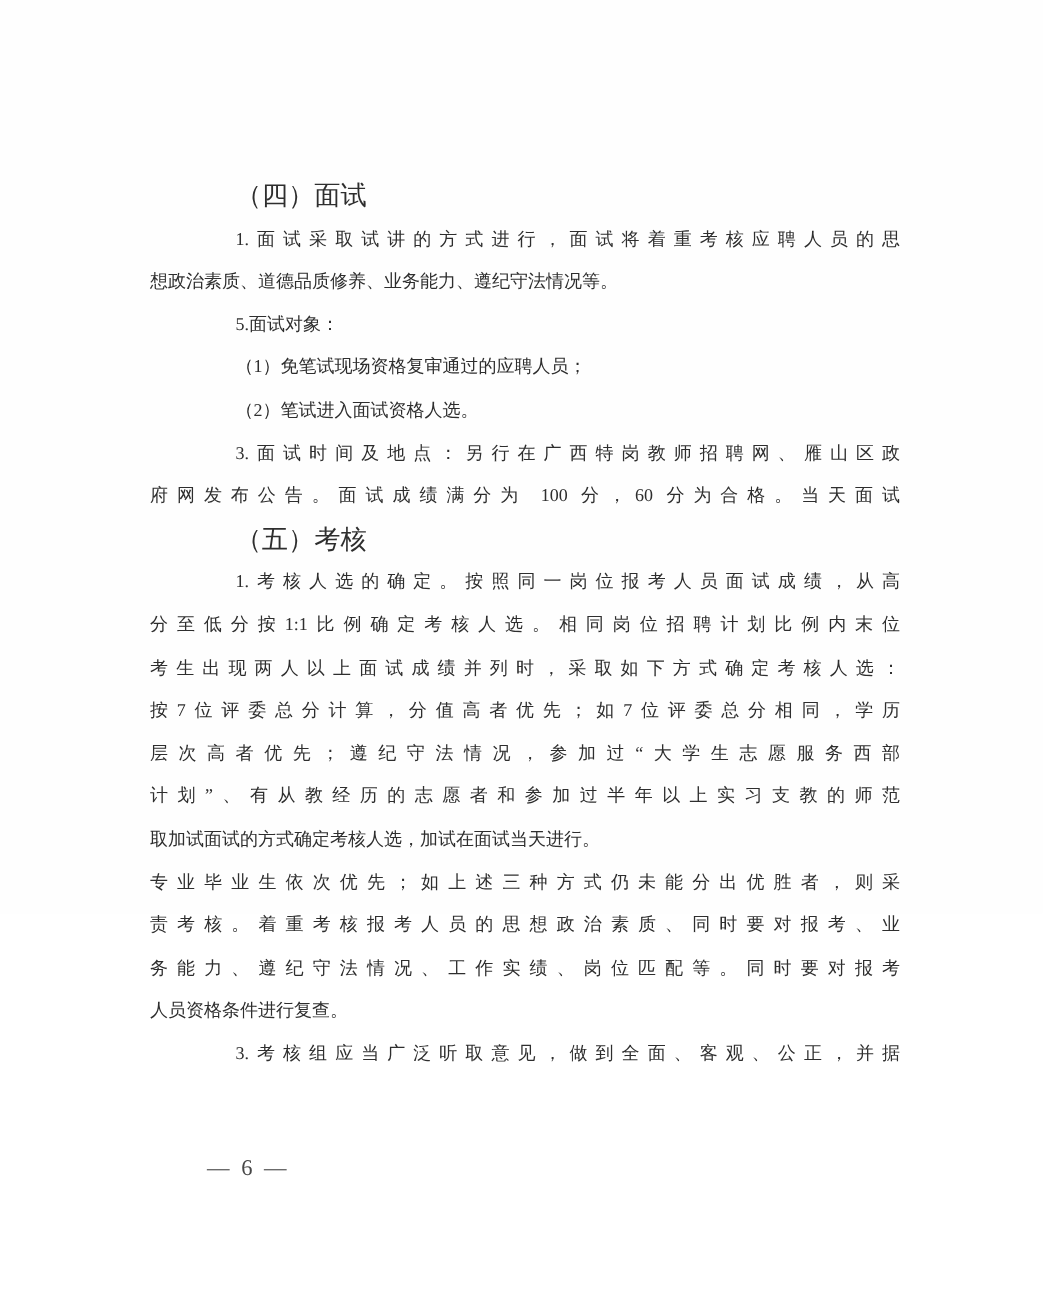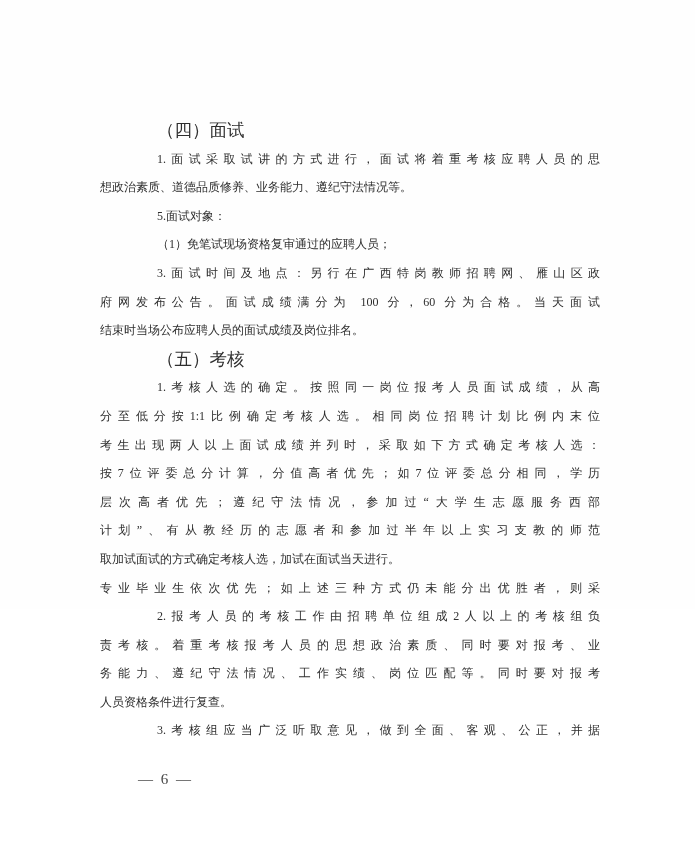--- a/index.html
+++ b/index.html
@@ -60,32 +60,31 @@
 </head>
 <body>
 
 <div class="page">
   <div class="text-block">
     <p class="ln ind head">（四）面试</p>
     <p class="ln ind just">1.面试采取试讲的方式进行，面试将着重考核应聘人员的思</p>
     <p class="ln">想政治素质、道德品质修养、业务能力、遵纪守法情况等。</p>
     <p class="ln ind">5.面试对象：</p>
     <p class="ln ind">（1）免笔试现场资格复审通过的应聘人员；</p>
+    <p class="ln ind">（2）笔试进入面试资格人选。</p>
     <p class="ln ind just">3.面试时间及地点：另行在广西特岗教师招聘网、雁山区政</p>
     <p class="ln just">府网发布公告。面试成绩满分为 100 分，60 分为合格。当天面试</p>
-    <p class="ln">结束时当场公布应聘人员的面试成绩及岗位排名。</p>
     <p class="ln ind head">（五）考核</p>
     <p class="ln ind just">1.考核人选的确定。按照同一岗位报考人员面试成绩，从高</p>
     <p class="ln just">分至低分按1:1比例确定考核人选。相同岗位招聘计划比例内末位</p>
     <p class="ln just">考生出现两人以上面试成绩并列时，采取如下方式确定考核人选：</p>
     <p class="ln just">按7位评委总分计算，分值高者优先；如7位评委总分相同，学历</p>
     <p class="ln just">层次高者优先；遵纪守法情况，参加过“大学生志愿服务西部</p>
     <p class="ln just">计划”、有从教经历的志愿者和参加过半年以上实习支教的师范</p>
     <p class="ln">取加试面试的方式确定考核人选，加试在面试当天进行。</p>
     <p class="ln just">专业毕业生依次优先；如上述三种方式仍未能分出优胜者，则采</p>
-    <p class="ln ind just">2.报考人员的考核工作由招聘单位组成2人以上的考核组负</p>
     <p class="ln just">责考核。着重考核报考人员的思想政治素质、同时要对报考、业</p>
     <p class="ln just">务能力、遵纪守法情况、工作实绩、岗位匹配等。同时要对报考</p>
     <p class="ln">人员资格条件进行复查。</p>
     <p class="ln ind just">3.考核组应当广泛听取意见，做到全面、客观、公正，并据</p>
   </div>
   <div class="page-number">— 6 —</div>
 </div>
 
 </body></html>

